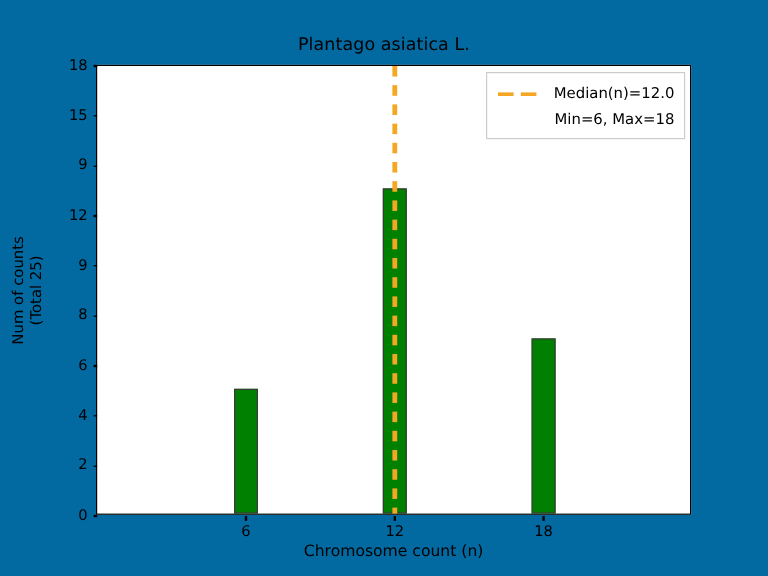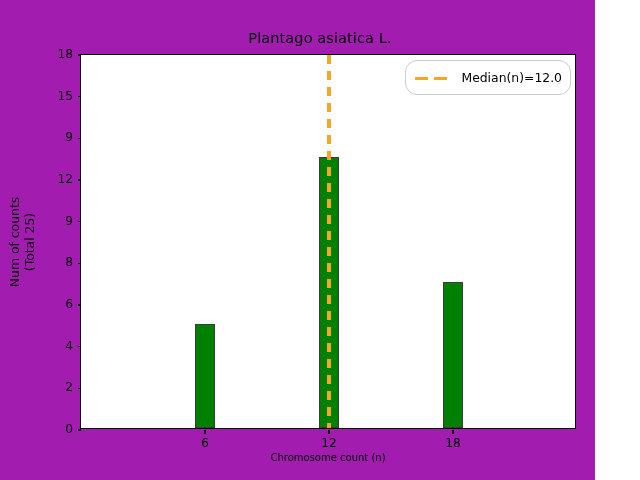--- a/index.html
+++ b/index.html
@@ -2,23 +2,23 @@
 <html><head>
 <meta charset="utf-8">
 <style>
   html, body {
     margin: 0;
     padding: 0;
     background: #ffffff;
   }
   #figure {
     position: relative;
-    width: 595px;
+    width: 640px;
     height: 480px;
-    background: #a21caf;
+    background: #0369a1;
     font-family: "DejaVu Sans", sans-serif;
     overflow: hidden;
   }
 
   
   #chart-title {
     position: absolute;
     left: 0;
     top: 30px;
     width: 640px;
@@ -113,21 +113,21 @@
     color: #000000;
   }
 
   
   #xlabel {
     position: absolute;
     left: 80px;
     top: 452px;
     width: 496px;
     text-align: center;
-    font-size: 10px;
+    font-size: 13px;
     color: #000000;
   }
   #ylabel-wrap {
     position: absolute;
     left: 0px;
     top: 54px;
     width: 44px;
     height: 375px;
   }
   #ylabel {
@@ -142,21 +142,21 @@
     text-align: center;
   }
   #ylabel .l2 { display: block; }
 
   
   #legend {
     position: absolute;
     right: 4px;
     top: 5px;
     border: 1px solid #cccccc;
-    border-radius: 12px;
+    border-radius: 0;
     background: #ffffff;
     padding: 6px 8px 6px 8px;
     box-sizing: border-box;
   }
   .legend-row {
     display: flex;
     align-items: center;
     height: 21px;
   }
   .legend-swatch {
@@ -260,19 +260,22 @@
     <div id="median-line" style="left:248px"></div>
 
     <div id="legend">
       <div class="legend-row">
         <span class="legend-swatch">
           <span class="dashseg s1"></span>
           <span class="dashseg s2"></span>
         </span>
         <span class="legend-text">Median(n)=12.0</span>
       </div>
+      <div class="legend-row second">
+        <span class="legend-text">Min=6, Max=18</span>
+      </div>
     </div>
 
   </div>
 
   <div id="xlabel">Chromosome count (n)</div>
 
 </div>
 
 </body></html>

